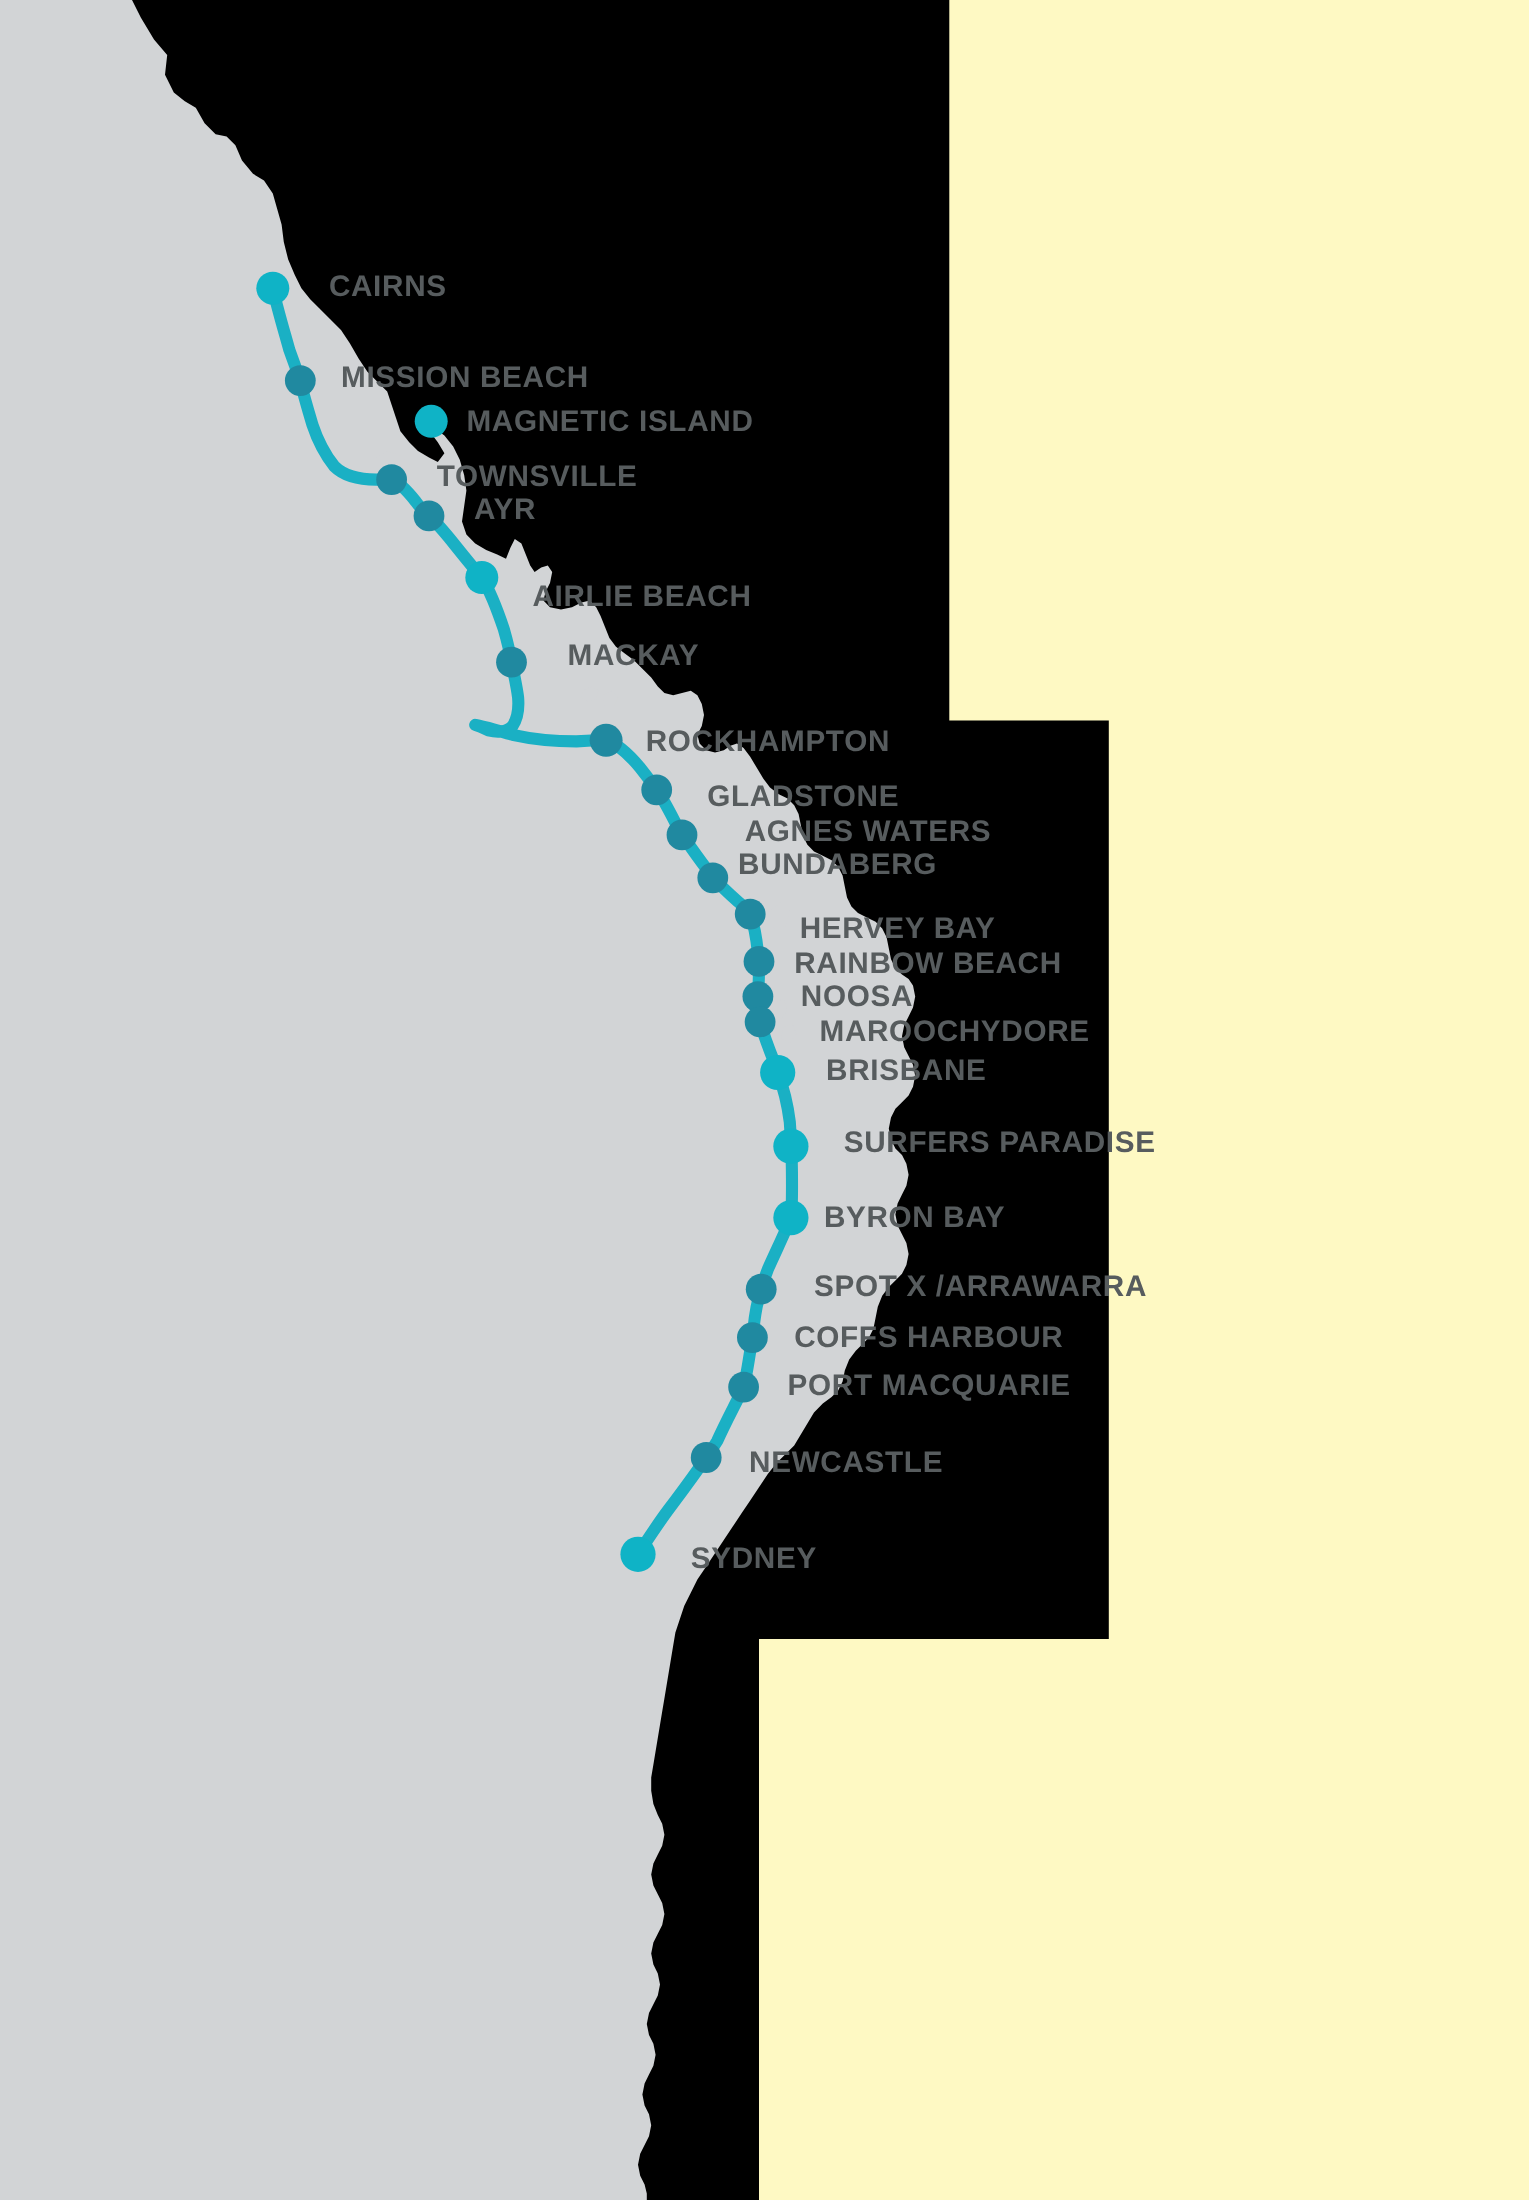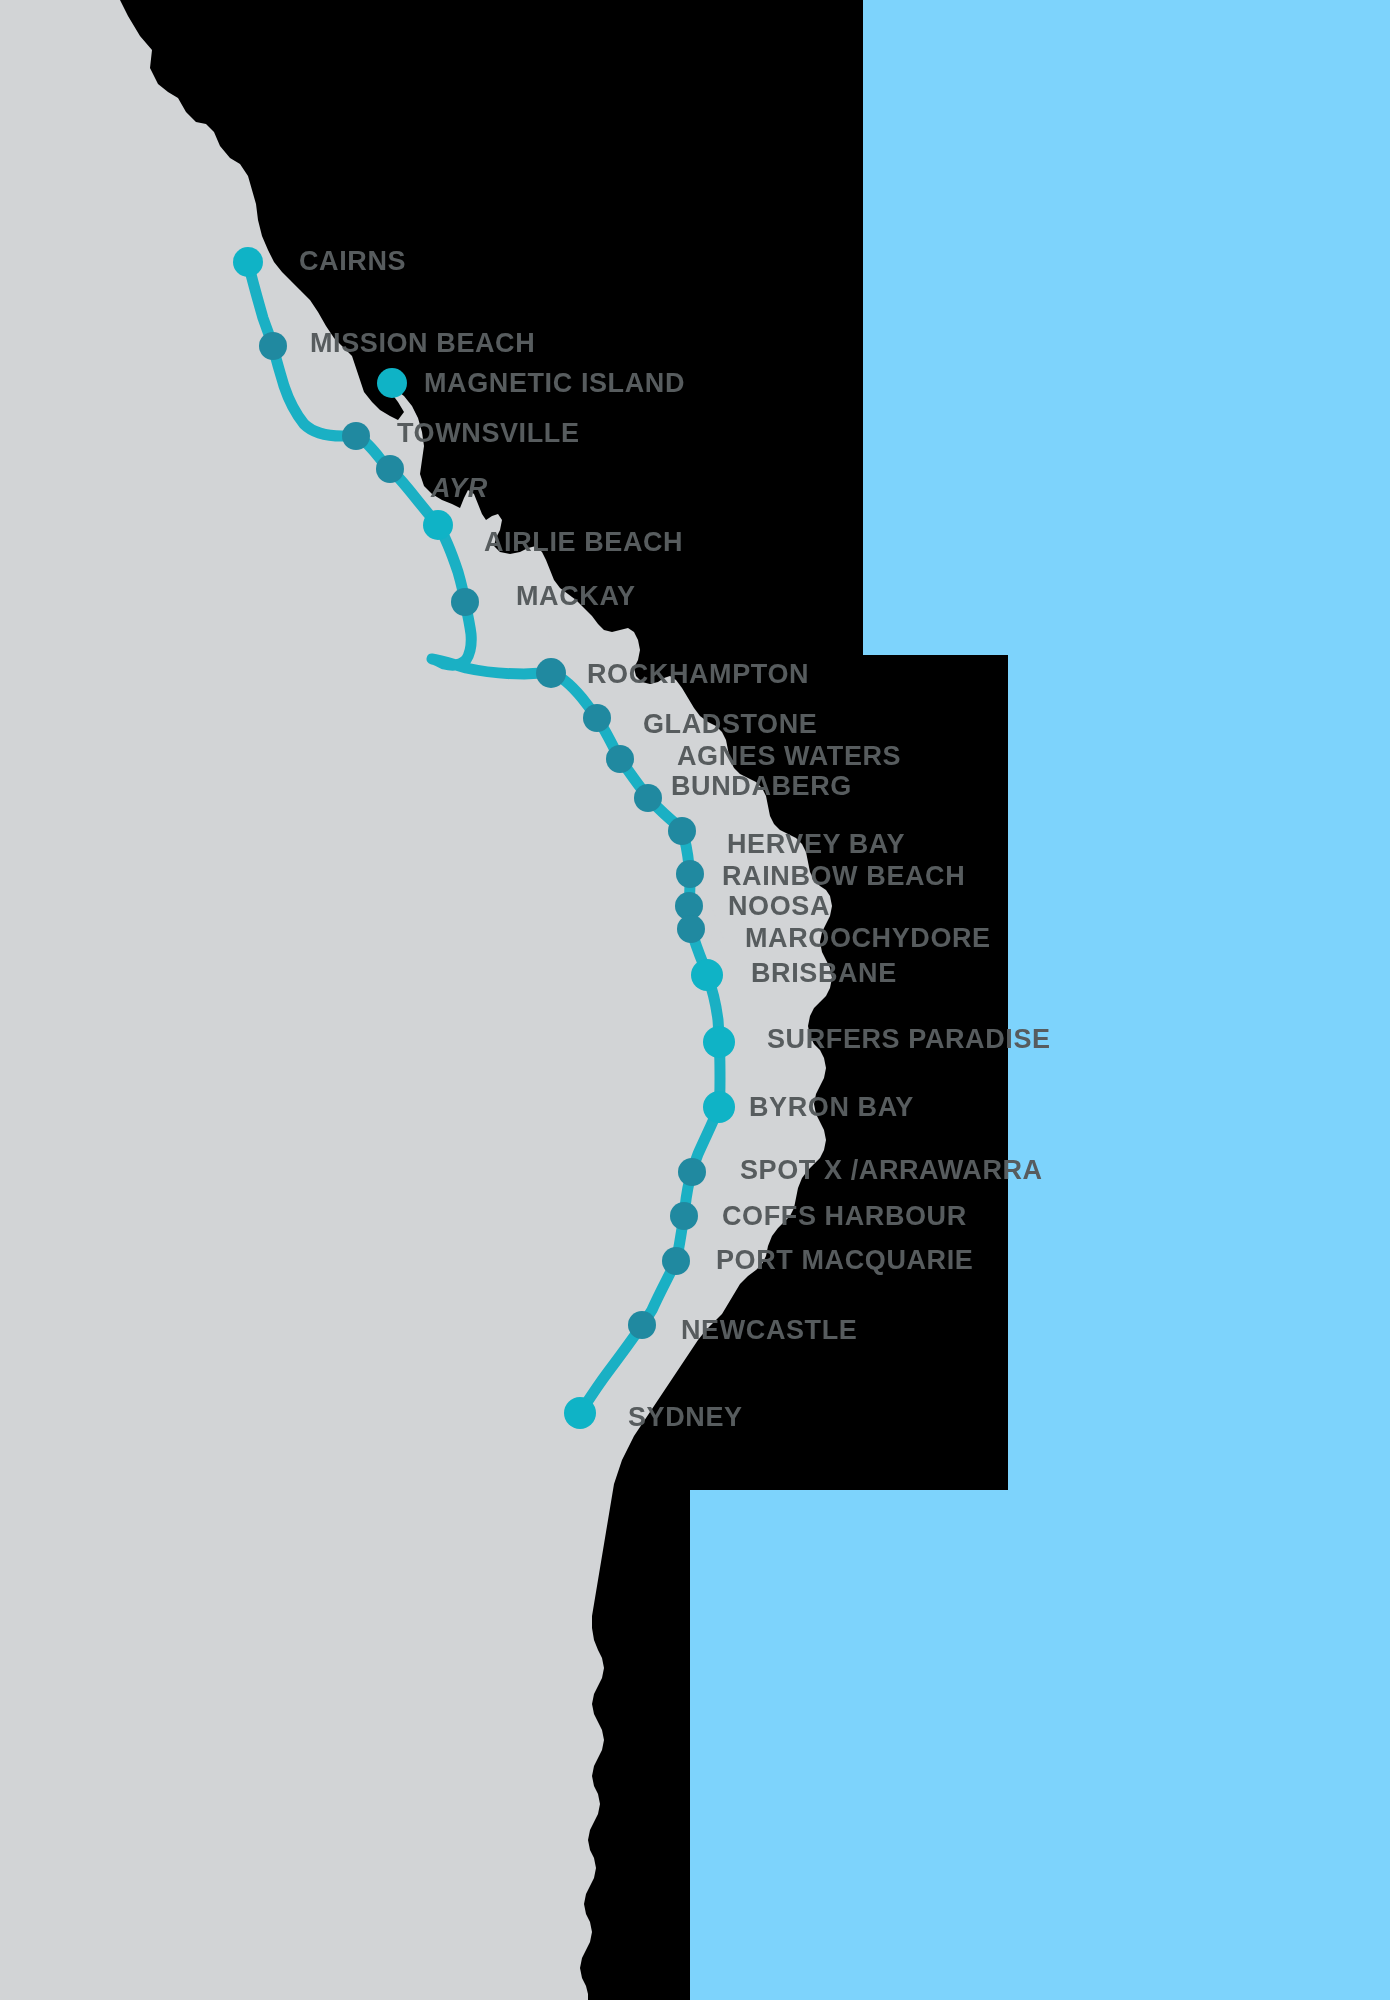--- a/index.html
+++ b/index.html
@@ -1,21 +1,21 @@
 <!DOCTYPE html>
 <html><head>
 <meta charset="utf-8">
 <style>
   html,body{margin:0;padding:0;background:#ffffff;}
   body{font-family:"Liberation Sans", sans-serif;}
   #stage{
     position:relative;
     width:1390px;
     height:2000px;
-    background:#7dd3fc;
+    background:#fef9c3;
     overflow:hidden;
   }
   #blackmask{position:absolute;inset:0;}
   #mapsvg{position:absolute;left:0;top:0;}
   .label{
     position:absolute;
     color:#575c5e;
     font-weight:bold;
     font-size:27px;
     letter-spacing:0.6px;
@@ -119,21 +119,21 @@
         <circle cx="642" cy="1325" r="14" fill="#2089a0"></circle>
         <circle cx="580" cy="1413" r="16" fill="#0fb3c6"></circle>
       </g>
   </svg>
 
   <div id="label-layer">
       <div class="label rt" style="left: 299px; top: 261px; color: rgb(87, 92, 94);">CAIRNS</div>
       <div class="label rt" style="left: 310px; top: 343px; color: rgb(87, 92, 94);">MISSION BEACH</div>
       <div class="label rt" style="left: 424px; top: 383px; color: rgb(87, 92, 94);">MAGNETIC ISLAND</div>
       <div class="label rt" style="left: 397px; top: 433px; color: rgb(87, 92, 94);">TOWNSVILLE</div>
-      <div class="label rt" style="left: 431px; top: 488px; color: rgb(87, 92, 94); font-style: italic;">AYR</div>
+      <div class="label rt" style="left: 431px; top: 463px; color: rgb(87, 92, 94);">AYR</div>
       <div class="label rt" style="left: 484px; top: 522px; color: rgb(87, 92, 94); margin-top: 20px;">AIRLIE BEACH</div>
       <div class="label rt" style="left: 516px; top: 596px; color: rgb(87, 92, 94); text-align: right;">MACKAY</div>
       <div class="label rt" style="left: 587px; top: 674px; color: rgb(87, 92, 94);">ROCKHAMPTON</div>
       <div class="label rt" style="left: 643px; top: 724px; color: rgb(87, 92, 94);">GLADSTONE</div>
       <div class="label rt" style="left: 653px; top: 756px; color: rgb(87, 92, 94); margin-left: 24px;">AGNES WATERS</div>
       <div class="label rt" style="left: 671px; top: 786px; color: rgb(87, 92, 94);">BUNDABERG</div>
       <div class="label rt" style="left: 727px; top: 844px; color: rgb(87, 92, 94);">HERVEY BAY</div>
       <div class="label rt" style="left: 722px; top: 876px; color: rgb(87, 92, 94);">RAINBOW BEACH</div>
       <div class="label rt" style="left: 728px; top: 906px; color: rgb(87, 92, 94);">NOOSA</div>
       <div class="label rt" style="left: 745px; top: 938px; color: rgb(87, 92, 94);">MAROOCHYDORE</div>

